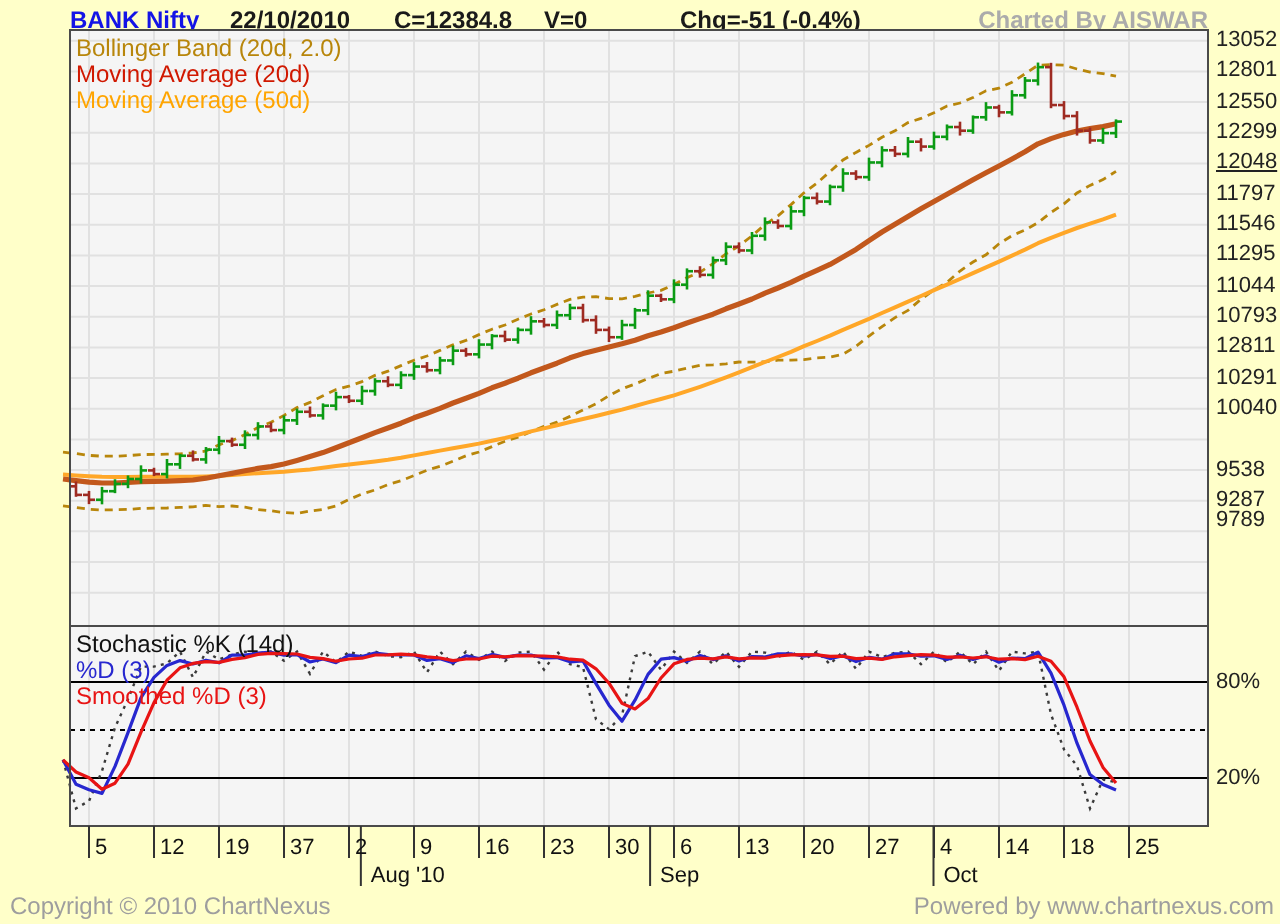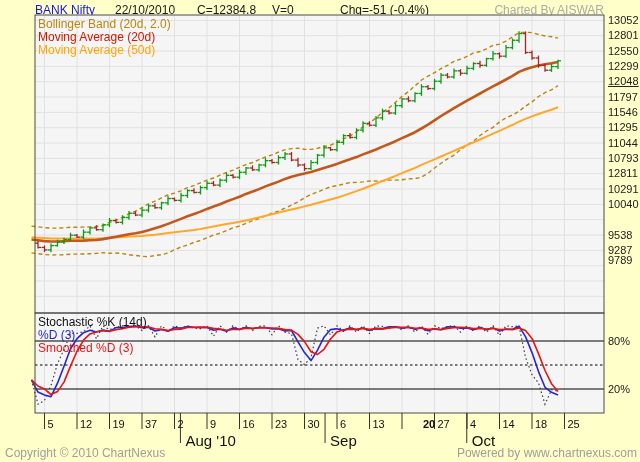--- a/index.html
+++ b/index.html
@@ -3,29 +3,29 @@
 <meta charset="utf-8">
 <style>
   html,body{margin:0;padding:0;}
   #app{
     position:relative;width:640px;height:462px;overflow:hidden;
     background:#FFFFC9;
     font-family:"Liberation Sans", sans-serif;
   }
   #chart-svg{position:absolute;left:0;top:0;z-index:1;}
   .lbl{position:absolute;z-index:2;white-space:nowrap;line-height:1;}
-  .hdr span{position:absolute;top:3px;font-size:12px;font-weight:normal;color:#1a1a1a;}
+  .hdr span{position:absolute;top:3px;font-size:12px;font-weight:bold;color:#1a1a1a;}
   .hdr .sym{color:#1414E6;}
   .hdr .gray{color:#ABABAB;}
   .legend span{display:block;font-size:12px;font-weight:normal;line-height:13px;}
   #main-legend{left:38px;top:18px;}
   #stoch-legend{left:38px;top:316px;}
   .axis-lbl{font-size:11px;color:#222;}
   .tick-lbl{font-size:11px;color:#111;}
-  .month-lbl{font-size:15px;color:#111;}
+  .month-lbl{font-size:11px;color:#111;}
   .footer{font-size:12px;color:#9E9E9E;top:447px;}
 </style>
 </head>
 <body>
 
 <div id="app">
 
   <svg id="chart-svg" width="640" height="462">
       <rect x="35" y="15" width="569" height="298" fill="#F5F5F5"></rect>
       <rect x="35" y="313" width="569" height="100" fill="#F5F5F5"></rect>
@@ -577,21 +577,21 @@
       <div class="lbl tick-lbl" style="left: 80px; top: 419px;">12</div>
       <div class="lbl tick-lbl" style="left: 112.5px; top: 419px;">19</div>
       <div class="lbl tick-lbl" style="left: 145px; top: 419px;">37</div>
       <div class="lbl tick-lbl" style="left: 177.5px; top: 419px;">2</div>
       <div class="lbl tick-lbl" style="left: 210px; top: 419px;">9</div>
       <div class="lbl tick-lbl" style="left: 242.5px; top: 419px;">16</div>
       <div class="lbl tick-lbl" style="left: 275px; top: 419px;">23</div>
       <div class="lbl tick-lbl" style="left: 307.5px; top: 419px;">30</div>
       <div class="lbl tick-lbl" style="left: 340px; top: 419px;">6</div>
       <div class="lbl tick-lbl" style="left: 372.5px; top: 419px;">13</div>
-      <div class="lbl tick-lbl" style="left: 423px; top: 419px; font-weight: bold;">20</div>
+      <div class="lbl tick-lbl" style="left: 405px; top: 419px;">20</div>
       <div class="lbl tick-lbl" style="left: 437.5px; top: 419px;">27</div>
       <div class="lbl tick-lbl" style="left: 470px; top: 419px;">4</div>
       <div class="lbl tick-lbl" style="left: 502.5px; top: 419px;">14</div>
       <div class="lbl tick-lbl" style="left: 535px; top: 419px;">18</div>
       <div class="lbl tick-lbl" style="left: 567.5px; top: 419px;">25</div>
     </div>
   <div id="month-labels">
       <div class="lbl month-lbl" style="left: 185.425px; top: 433px;">Aug '10</div>
       <div class="lbl month-lbl" style="left: 330.05px; top: 433px;">Sep</div>
       <div class="lbl month-lbl" style="left: 471.75px; top: 433px;">Oct</div>

